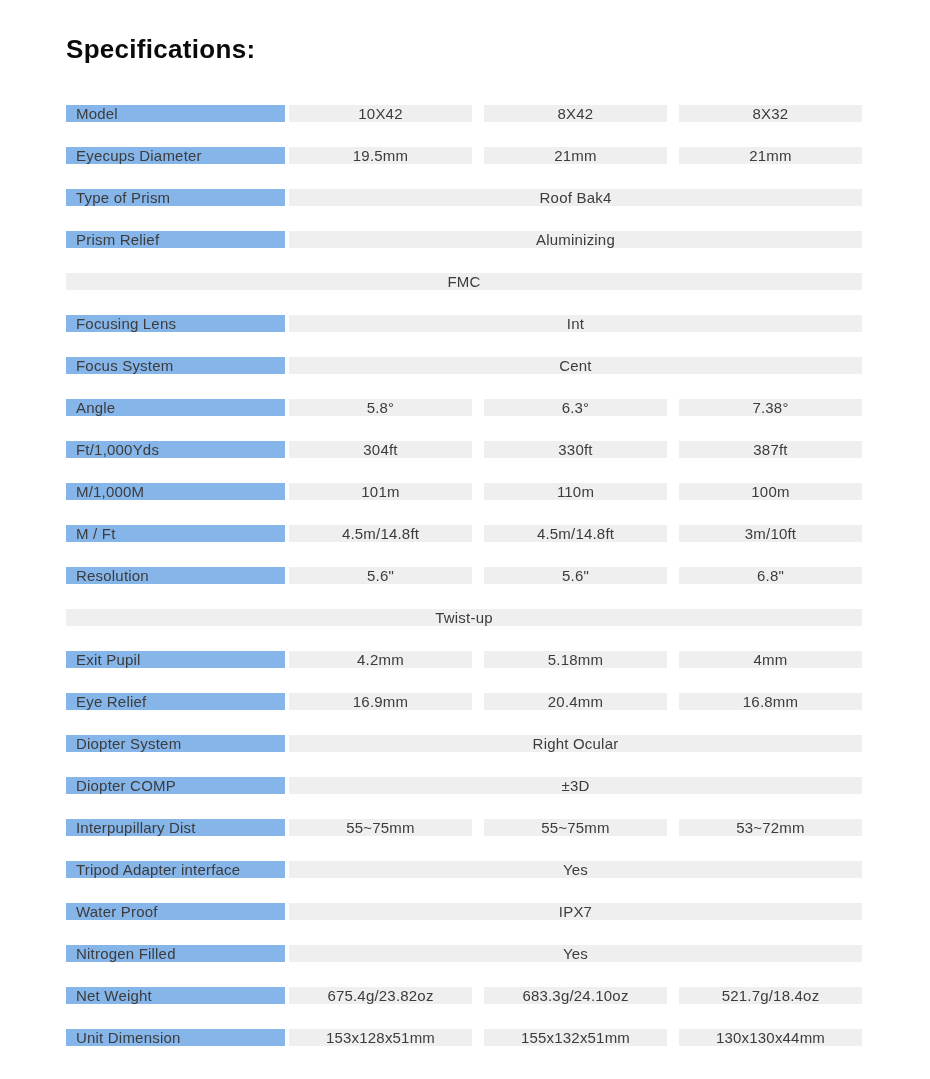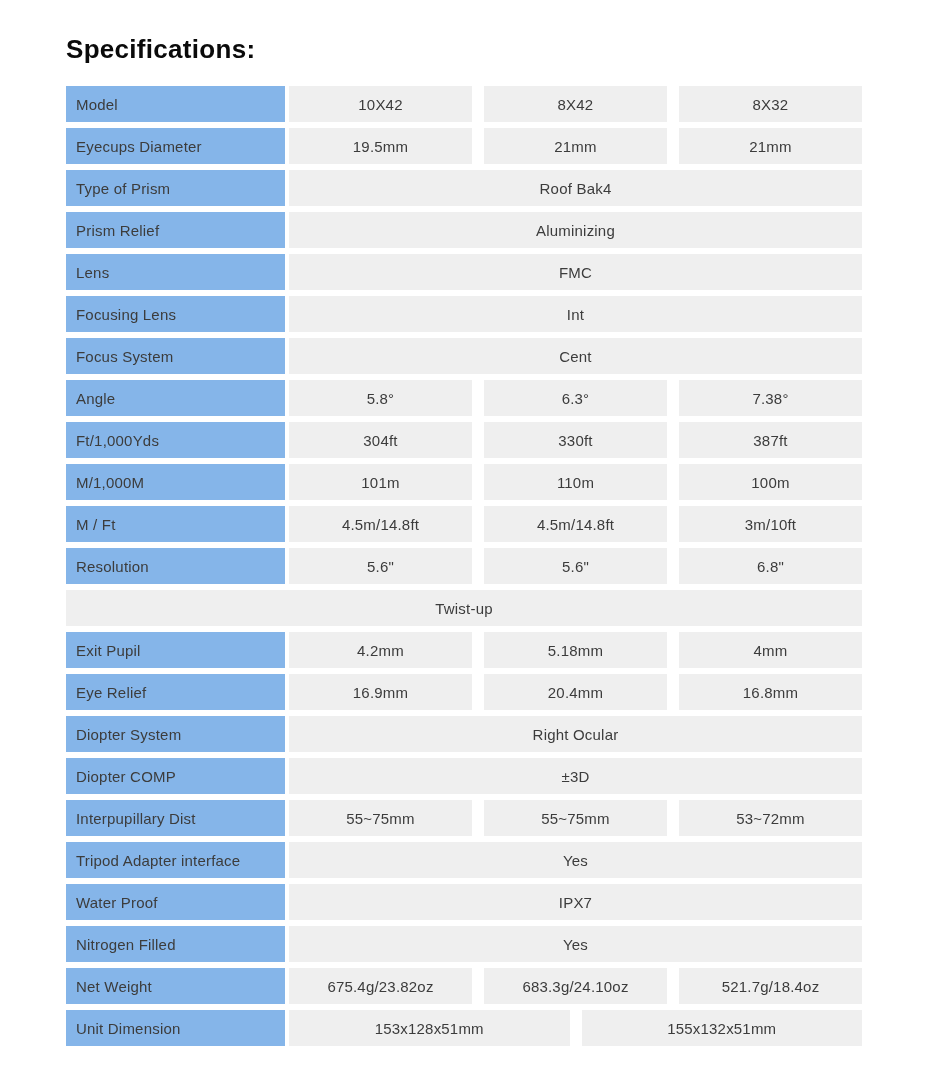--- a/index.html
+++ b/index.html
@@ -30,20 +30,21 @@
     left: 66px;
     top: 86px;
     width: 796px;
     display: flex;
     flex-direction: column;
   }
   .row {
     display: flex;
     height: 36px;
     margin-bottom: 6px;
+    align-items: flex-end;
   }
   .cell {
     box-sizing: border-box;
     display: flex;
     align-items: center;
     font-size: 15px;
     color: #3c3c3c;
     letter-spacing: 0.2px;
     white-space: nowrap;
   }
@@ -94,21 +95,20 @@
           <div class="cell value-cell">Roof Bak4</div>
         </div>
       </div>
       <div class="row">
         <div class="cell label-cell">Prism Relief</div>
         <div class="values">
           <div class="cell value-cell">Aluminizing</div>
         </div>
       </div>
       <div class="row">
-        <div class="cell label-cell">Lens</div>
         <div class="values">
           <div class="cell value-cell">FMC</div>
         </div>
       </div>
       <div class="row">
         <div class="cell label-cell">Focusing Lens</div>
         <div class="values">
           <div class="cell value-cell">Int</div>
         </div>
       </div>
@@ -223,16 +223,17 @@
           <div class="cell value-cell">675.4g/23.82oz</div>
           <div class="cell value-cell">683.3g/24.10oz</div>
           <div class="cell value-cell">521.7g/18.4oz</div>
         </div>
       </div>
       <div class="row">
         <div class="cell label-cell">Unit Dimension</div>
         <div class="values">
           <div class="cell value-cell">153x128x51mm</div>
           <div class="cell value-cell">155x132x51mm</div>
+          <div class="cell value-cell">130x130x44mm</div>
         </div>
       </div>
     </div>
 </div>
 
 </body></html>

